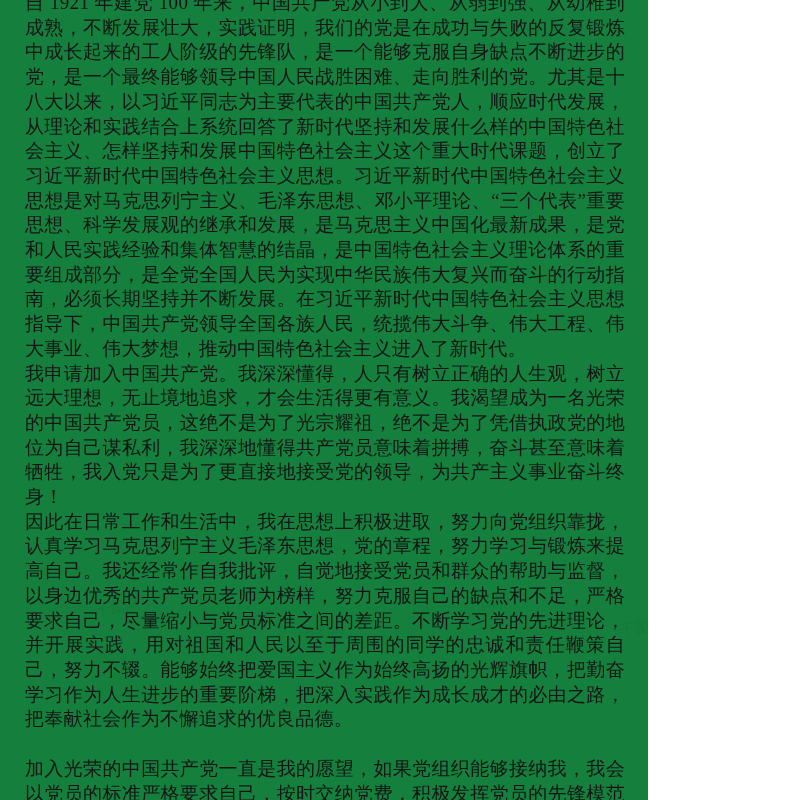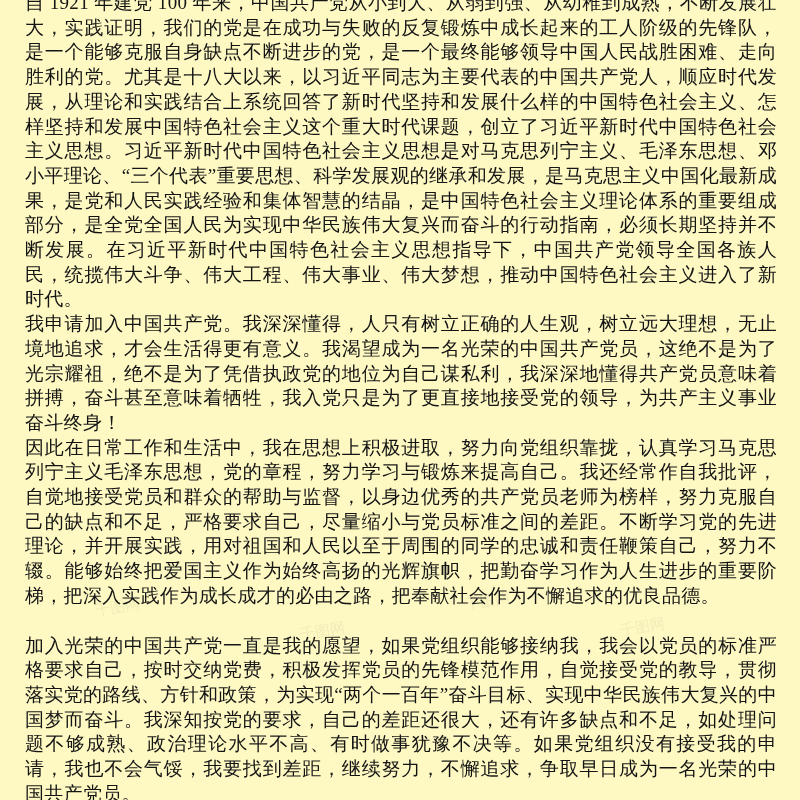--- a/index.html
+++ b/index.html
@@ -8,24 +8,24 @@
     background: #ffffff;
   }
   body {
     width: 800px;
     height: 800px;
     overflow: hidden;
     font-family: "Liberation Serif", "DejaVu Serif", serif;
   }
   .page {
     position: relative;
-    width: 800px;
+    width: 648px;
     height: 800px;
     overflow: hidden;
-    background: #fef9c3;
+    background: #15803d;
   }
   .text-block {
     position: absolute;
     left: 25px;
     right: 23px;
     top: -9px; 
     color: #141414;
     font-size: 19px;
     line-height: 24.7px;
     text-align: justify;

